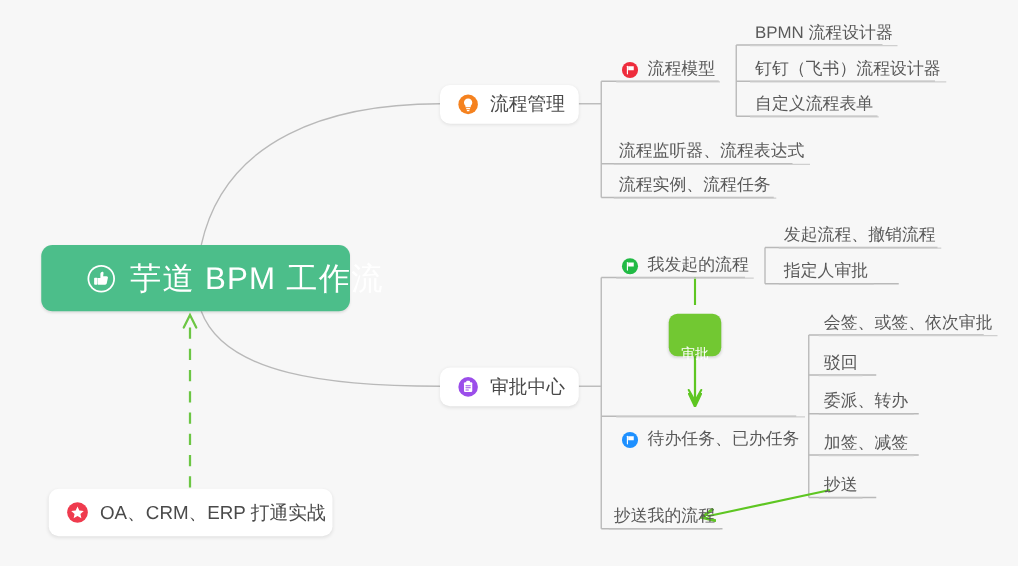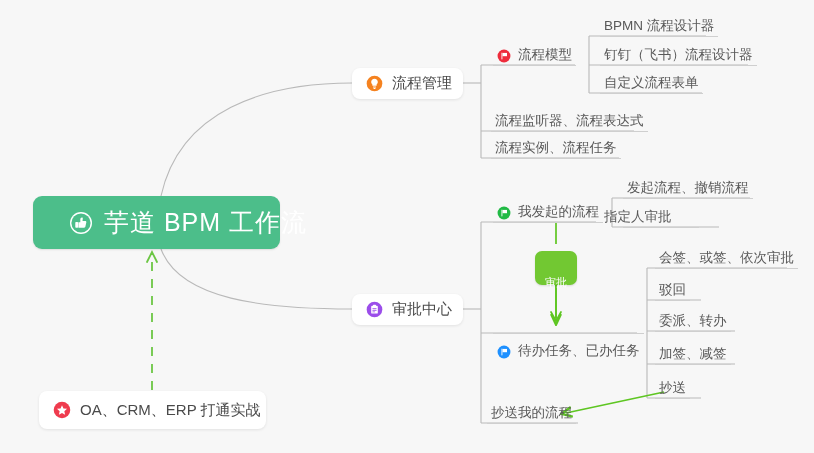--- a/index.html
+++ b/index.html
@@ -254,21 +254,21 @@
         <rect x="6.4" y="5.0" width="1.3" height="10.0" rx="0.6" fill="#ffffff"></rect>
         <path d="M7.9 5.6 L14.3 5.6 L14.3 10.3 L7.9 10.3 Z" fill="#ffffff"></path>
       </svg>
     </span>
     <span class="tlabel">我发起的流程</span>
   </div>
 
   <div class="node text-node" style="left:623px; top:177px; height:22px;">
     <span class="tlabel">发起流程、撤销流程</span>
   </div>
-  <div class="node text-node" style="left:600px; top:206px; height:22px;align-items:flex-end;">
+  <div class="node text-node" style="left:623px; top:206px; height:22px;align-items:flex-end;">
     <span class="tlabel">指定人审批</span>
   </div>
 
   <div class="node text-node with-icon" style="left:493px; top:312px; height:22px;margin-top:28px;">
     <span class="icon">
       <svg width="14" height="14" viewBox="0 0 20 20">
         <circle cx="10" cy="10" r="9.2" fill="#1e90ff"></circle>
         <rect x="6.4" y="5.0" width="1.3" height="10.0" rx="0.6" fill="#ffffff"></rect>
         <path d="M7.9 5.6 L14.3 5.6 L14.3 10.3 L7.9 10.3 Z" fill="#ffffff"></path>
       </svg>

